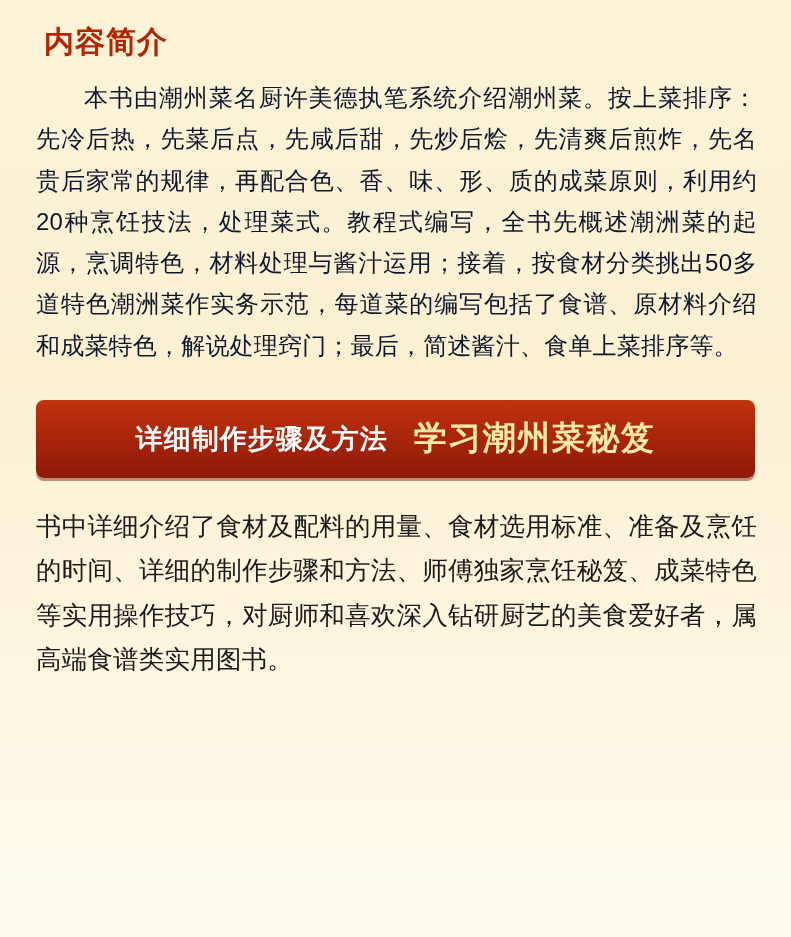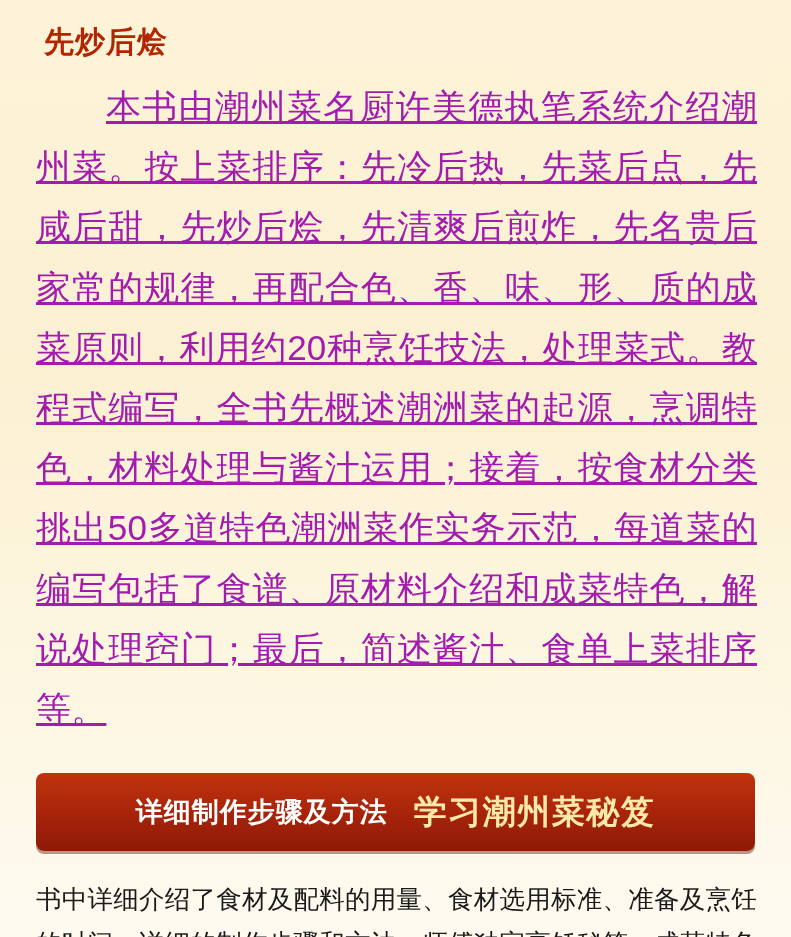--- a/index.html
+++ b/index.html
@@ -22,28 +22,27 @@
   }
   .section-title {
     font-size: 30px;
     font-weight: bold;
     color: #b22500;
     letter-spacing: 1px;
     padding-top: 22px;
     margin: 0 0 14px 12px;
   }
   .intro-paragraph {
-    font-size: 35px;
+    font-size: 24px;
     line-height: 1.72;
-    color: #a21caf;
+    color: #0f172a;
     text-indent: 2em;
     text-align: justify;
     margin: 0 2px 0 4px;
     letter-spacing: 0.2px;
-    text-decoration: underline;
   }
   .banner-wrap {
     margin-top: 34px;
     padding: 0 4px;
   }
   .banner {
     position: relative;
     background: linear-gradient(to bottom, #c0340c 0%, #a8240b 50%, #8e1a07 100%);
     border-radius: 8px;
     height: 78px;
@@ -73,21 +72,21 @@
     text-align: justify;
     margin: 26px 2px 0 4px;
     letter-spacing: 0.2px;
   }
 </style>
 </head>
 <body>
 
 <div class="page">
 
-  <h1 class="section-title">先炒后烩</h1>
+  <h1 class="section-title">内容简介</h1>
 
   <p class="intro-paragraph">本书由潮州菜名厨许美德执笔系统介绍潮州菜。按上菜排序：先冷后热，先菜后点，先咸后甜，先炒后烩，先清爽后煎炸，先名贵后家常的规律，再配合色、香、味、形、质的成菜原则，利用约20种烹饪技法，处理菜式。教程式编写，全书先概述潮洲菜的起源，烹调特色，材料处理与酱汁运用；接着，按食材分类挑出50多道特色潮洲菜作实务示范，每道菜的编写包括了食谱、原材料介绍和成菜特色，解说处理窍门；最后，简述酱汁、食单上菜排序等。</p>
 
   <div class="banner-wrap">
     <div class="banner">
       <span class="banner-left">详细制作步骤及方法</span>
       <span class="banner-right">学习潮州菜秘笈</span>
     </div>
   </div>
 

